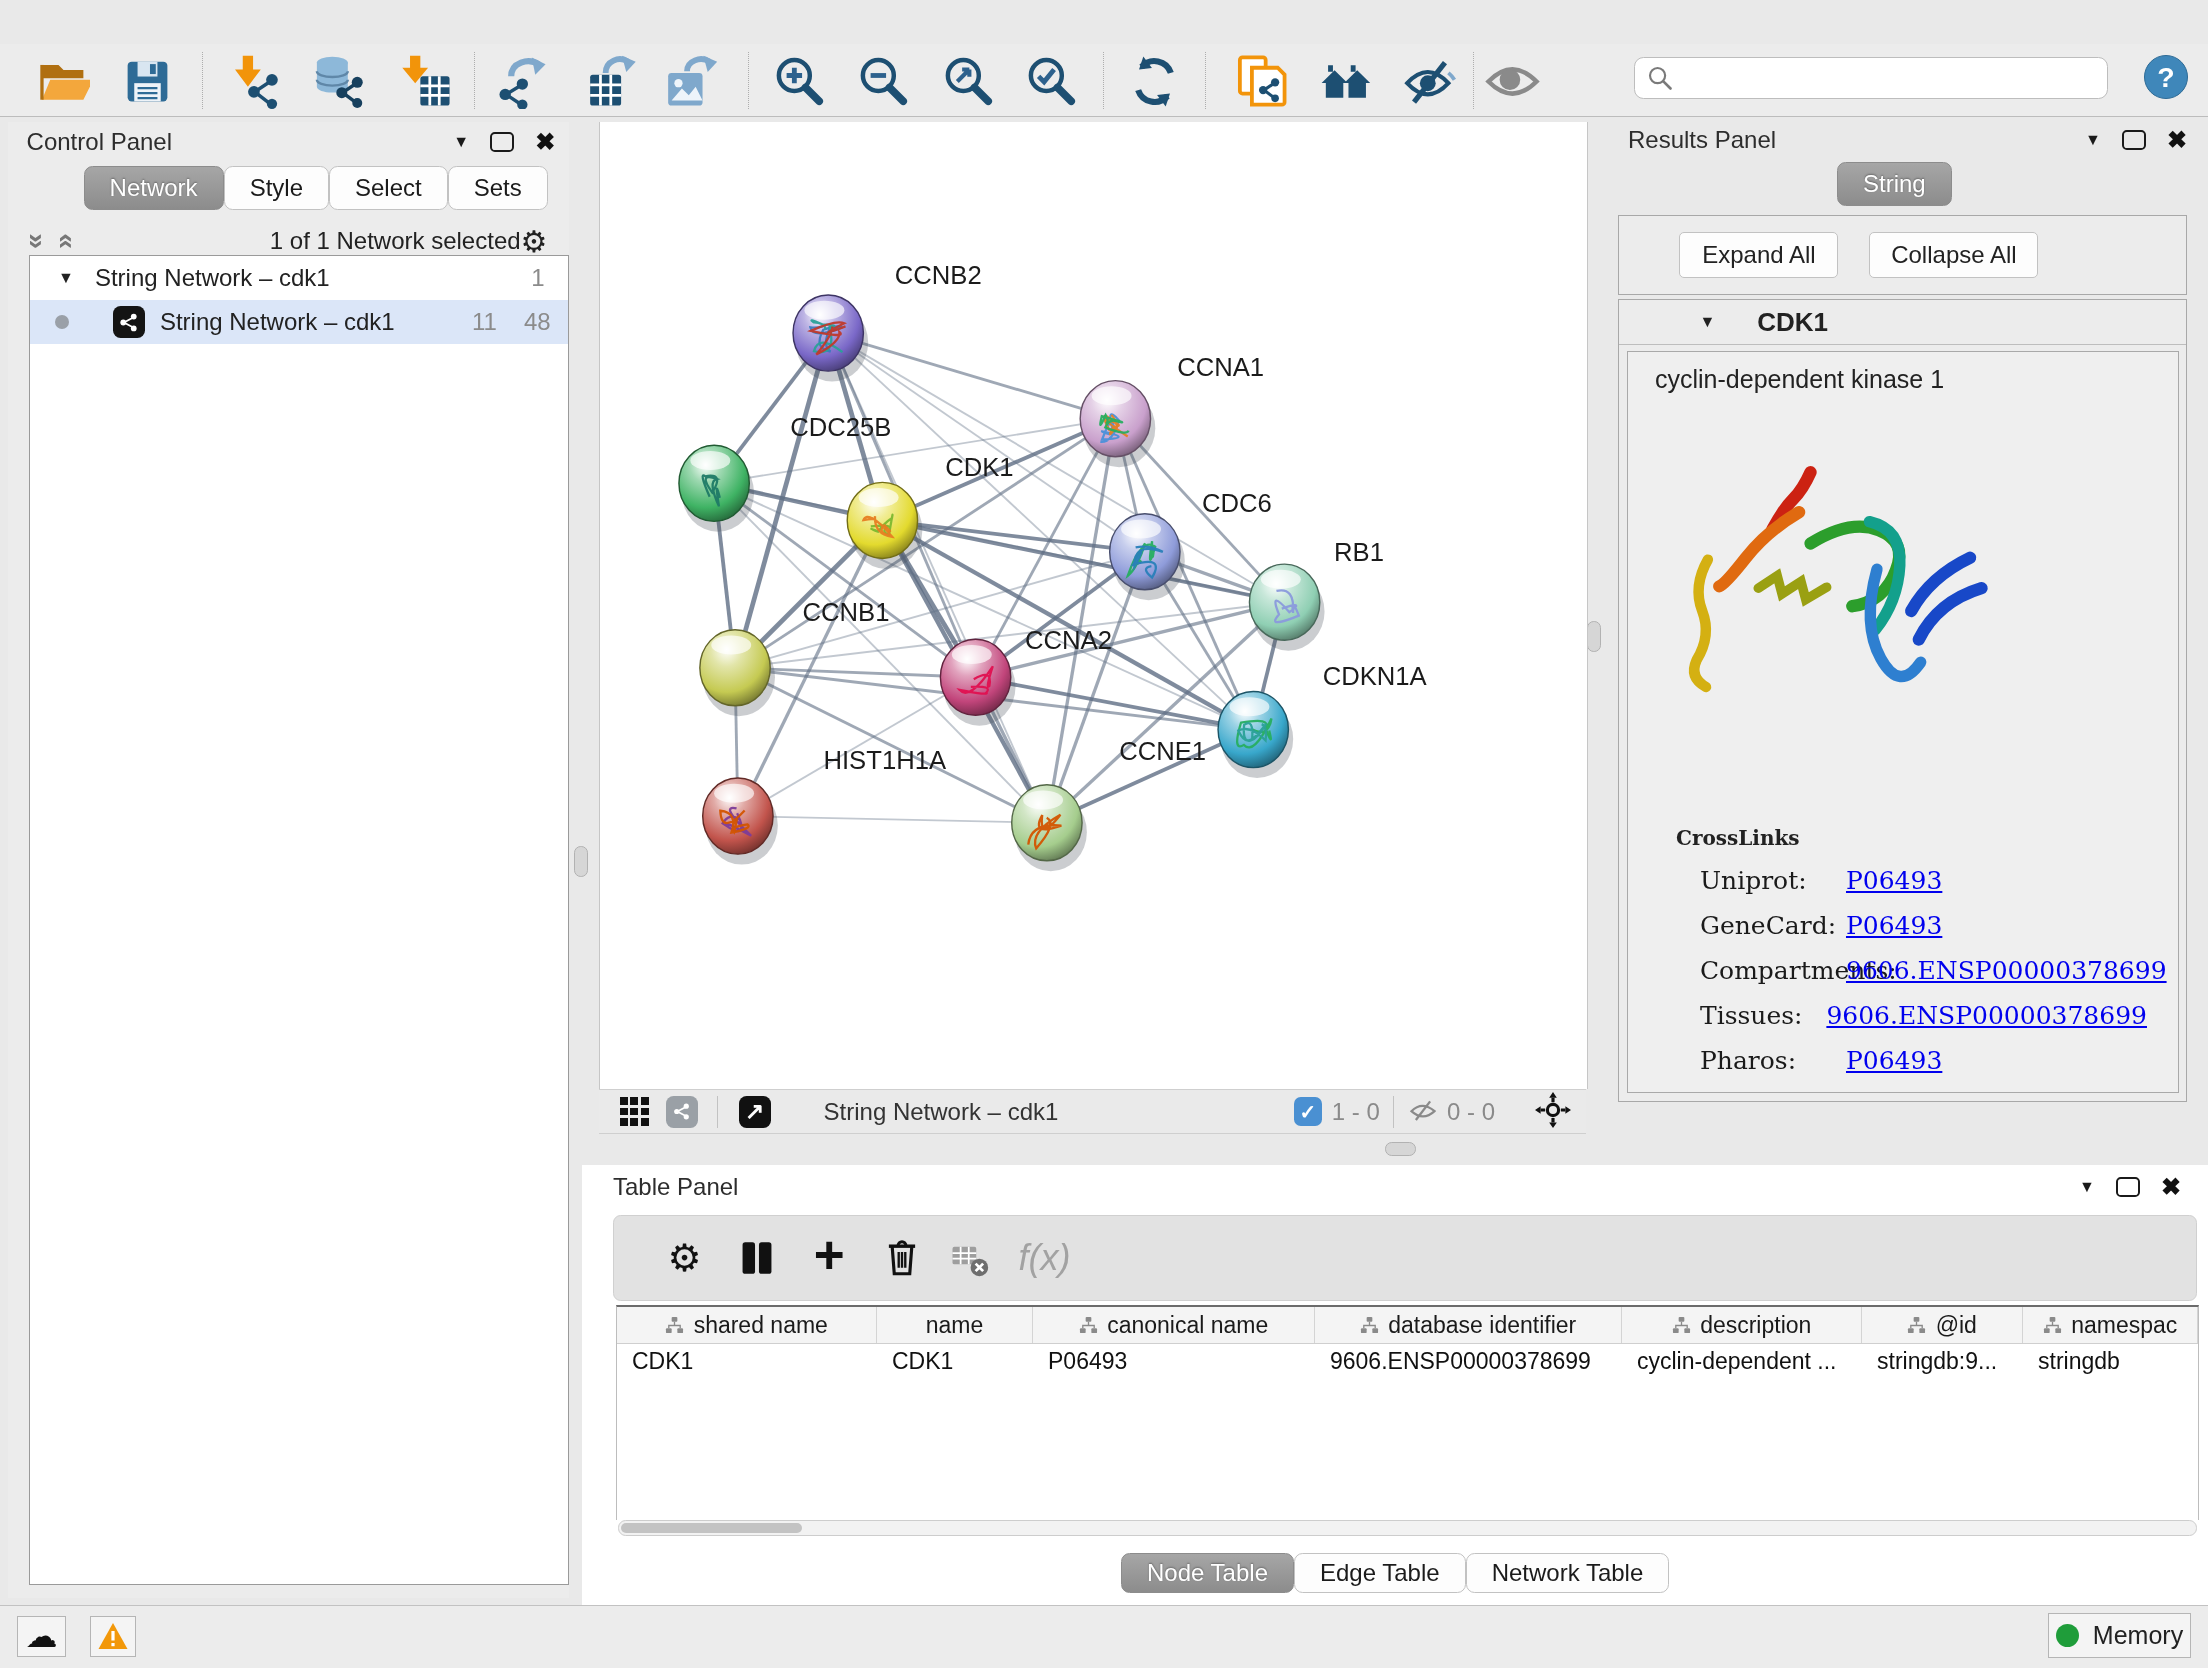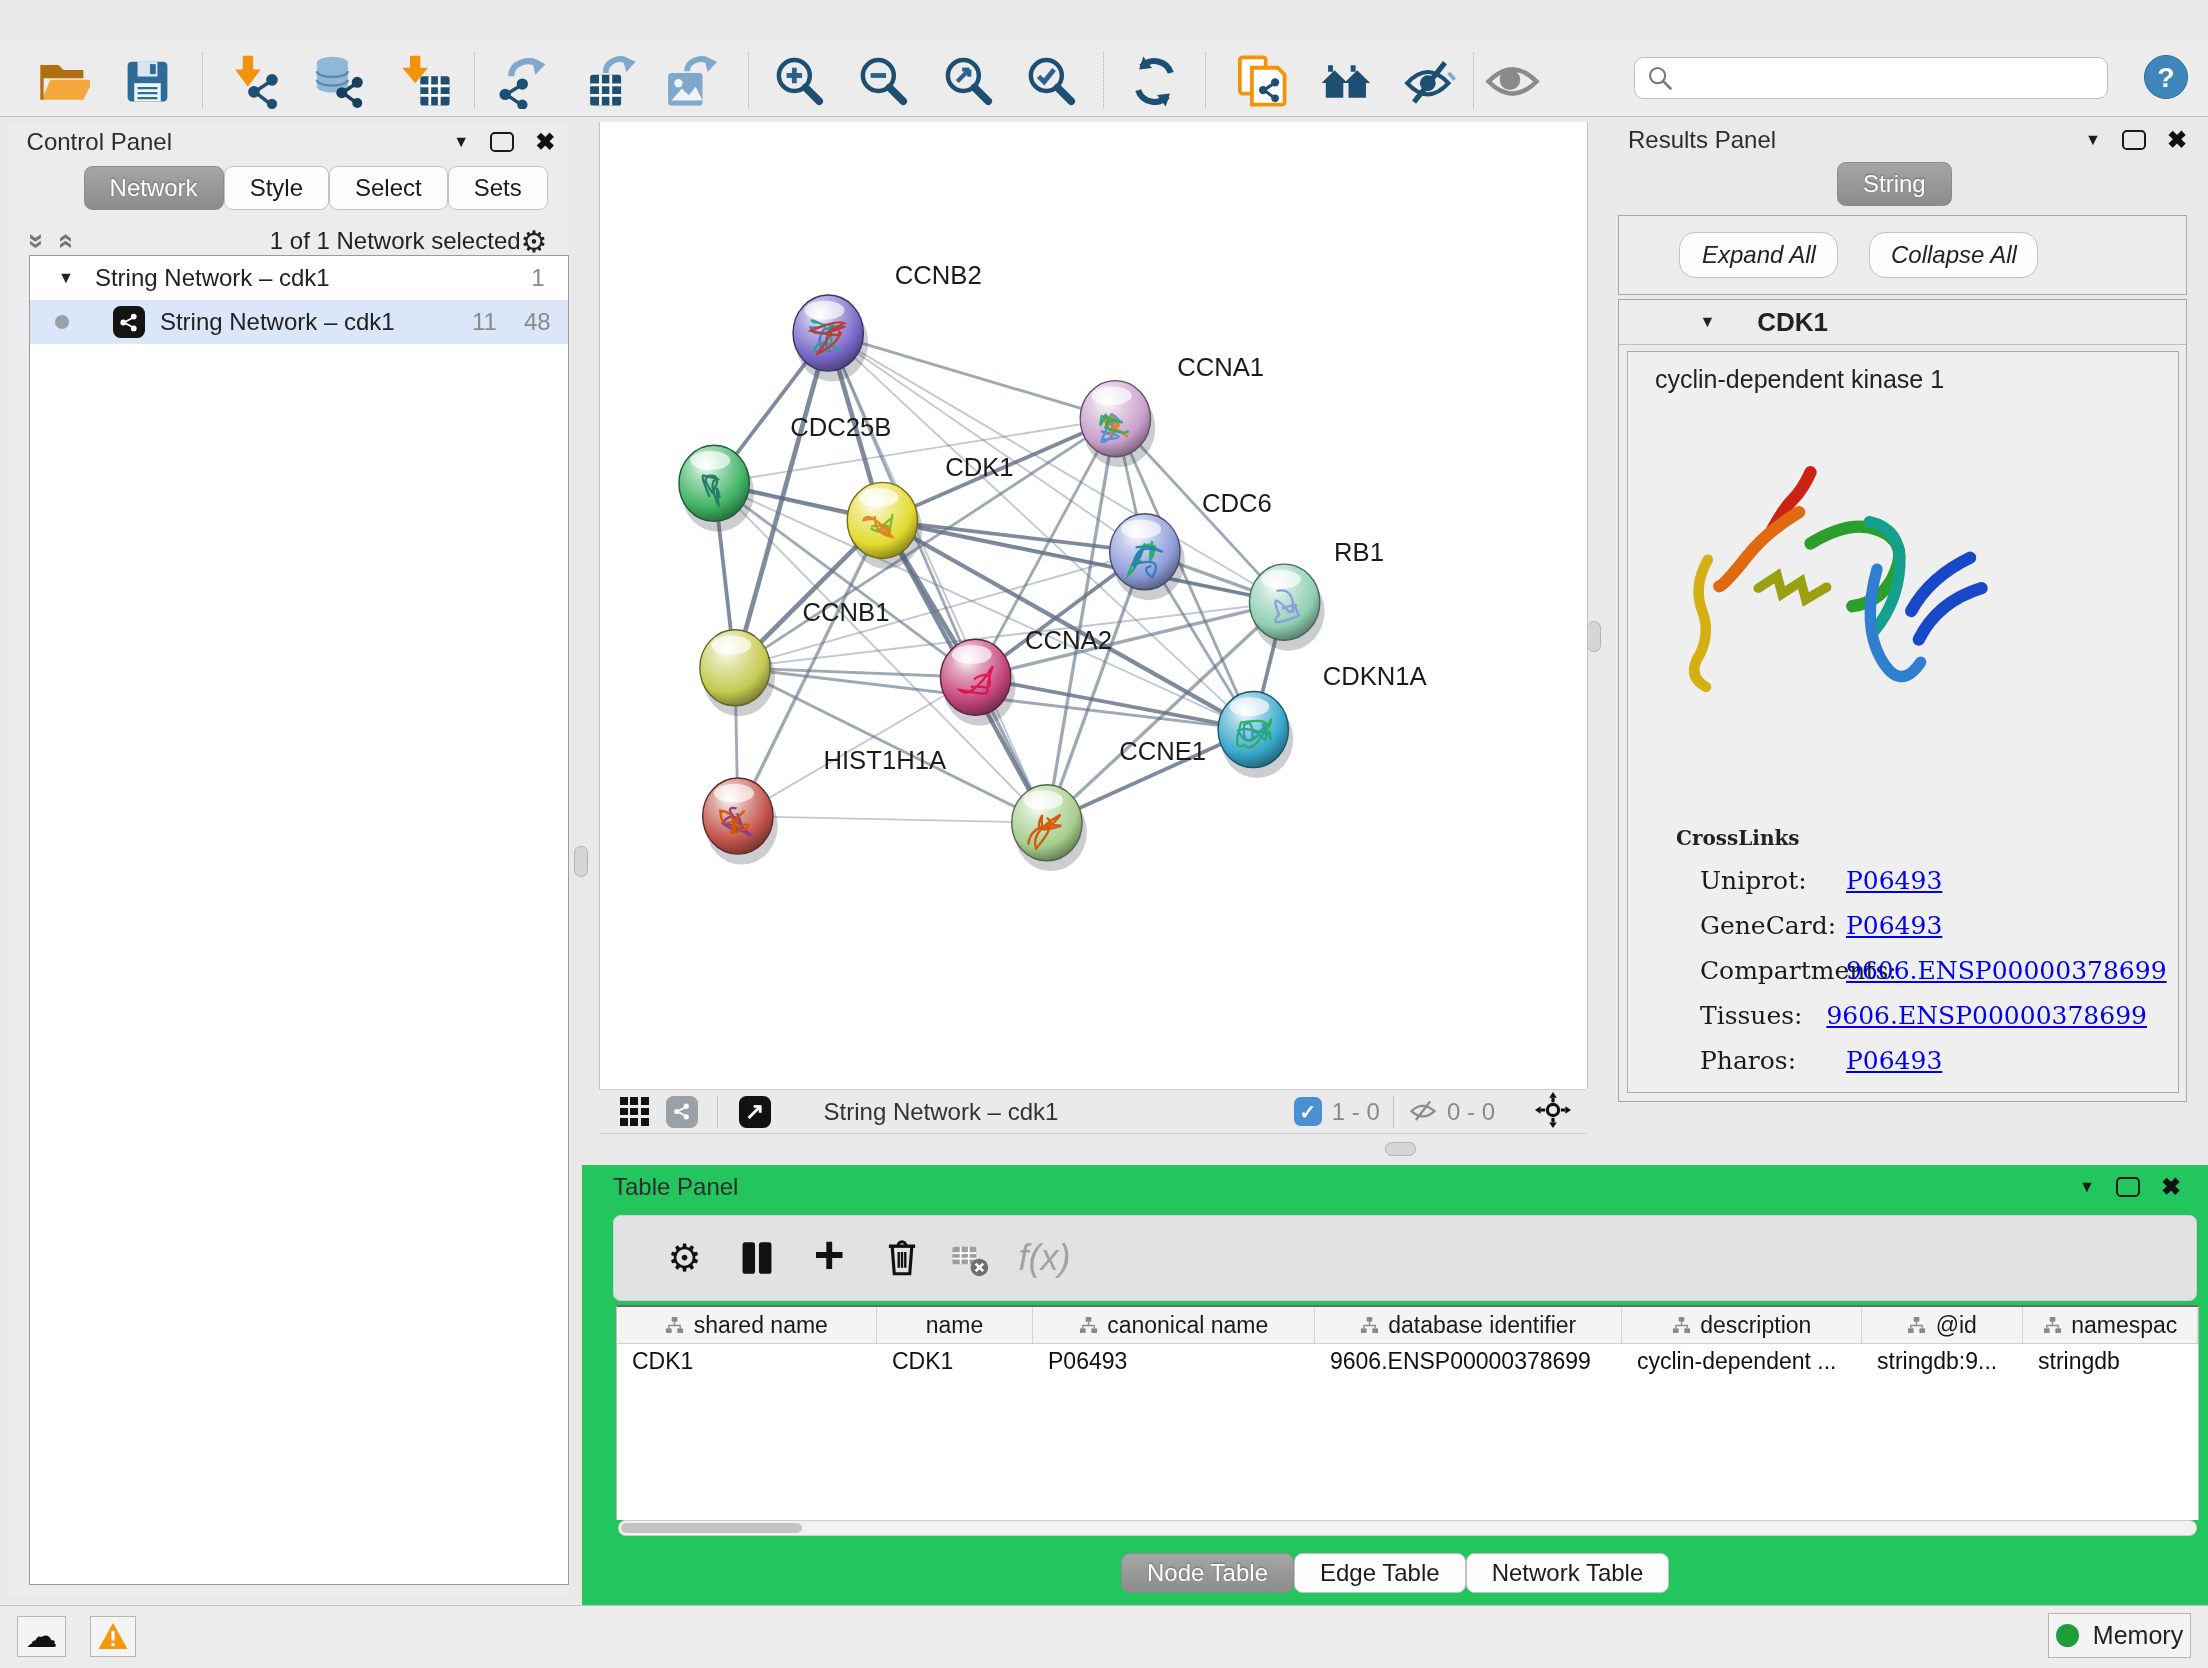--- a/index.html
+++ b/index.html
@@ -49,31 +49,31 @@
                 display:flex;align-items:center;}
   .grid-icon{display:grid;grid-template-columns:repeat(3,7.6px);grid-template-rows:repeat(3,7.6px);gap:2.9px;}
   .grid-icon span{background:#111;}
   .mini-badge{width:32px;height:32px;border-radius:7.6px;display:flex;align-items:center;justify-content:center;}
   .vt-div{width:0;height:32px;border-left:1px solid #c2c2c2;}
   .vt-num{color:#8a8a8a;font-size:24px;}
   
   #results-panel{left:1607px;top:122px;width:601px;height:1010px;background:#e9e9e9;}
   #rp-btnbox{position:absolute;left:11.4px;top:93px;width:569px;height:80px;border:1.9px solid #a8a8a8;background:#ececec;
              display:flex;align-items:center;box-sizing:border-box;}
-  .rp-btn{height:44px;border:1px solid #c2c2c2;border-radius:16px;background:#fdfdfd;font-size:24px;display:flex;
-          align-items:center;justify-content:center;cursor:pointer;font-style:italic;}
+  .rp-btn{height:44px;border:1px solid #c2c2c2;border-radius:5px;background:#fdfdfd;font-size:24px;display:flex;
+          align-items:center;justify-content:center;cursor:pointer;}
   #rp-cdkbox{position:absolute;left:11.4px;top:177px;width:569px;height:803px;border:1.9px solid #a8a8a8;background:#ececec;box-sizing:border-box;}
   #rp-cdk-header{height:44px;display:flex;align-items:center;border-bottom:1px solid #bdbdbd;}
   #rp-content{position:absolute;left:7.6px;top:51px;right:7.6px;bottom:7.6px;border:1px solid #a9a9a9;background:#efefef;overflow:hidden;}
   .serif{font-family:"DejaVu Serif","Liberation Serif",serif;}
   .cl-row{display:flex;margin-bottom:16px;font-size:25px;}
   .cl-label{width:146px;color:#1a1a1a;}
   .cl-link{color:#0000EE;text-decoration:underline;}
   
-  #table-panel{left:582px;top:1165px;width:1626px;height:440px;background:#22c55e;}
+  #table-panel{left:582px;top:1165px;width:1626px;height:440px;background:#ffffff;}
   #tp-toolbar{position:absolute;left:31px;top:50px;width:1584px;height:86px;background:#e2e2e2;border:1px solid #d0d0d0;border-radius:7.6px;
               display:flex;align-items:center;box-sizing:border-box;}
   .tpi{width:61px;height:61px;display:flex;align-items:center;justify-content:center;cursor:pointer;}
   #tbl{position:absolute;left:34px;top:140px;width:1583px;height:215px;background:#fff;border-top:2.9px solid #6b6b6b;
        border-left:1px solid #bdbdbd;border-right:1px solid #bdbdbd;overflow:hidden;box-sizing:border-box;}
   #tbl-header{display:flex;height:36px;background:#f4f4f4;border-bottom:1px solid #cfcfcf;}
   .th{display:flex;align-items:center;justify-content:center;gap:9.5px;font-size:23px;color:#1a1a1a;
       border-right:1px solid #d4d4d4;box-sizing:border-box;overflow:hidden;white-space:nowrap;}
   #tbl-row{display:flex;height:35px;align-items:center;}
   .td{font-size:23px;color:#111;padding-left:15px;box-sizing:border-box;overflow:hidden;white-space:nowrap;}

